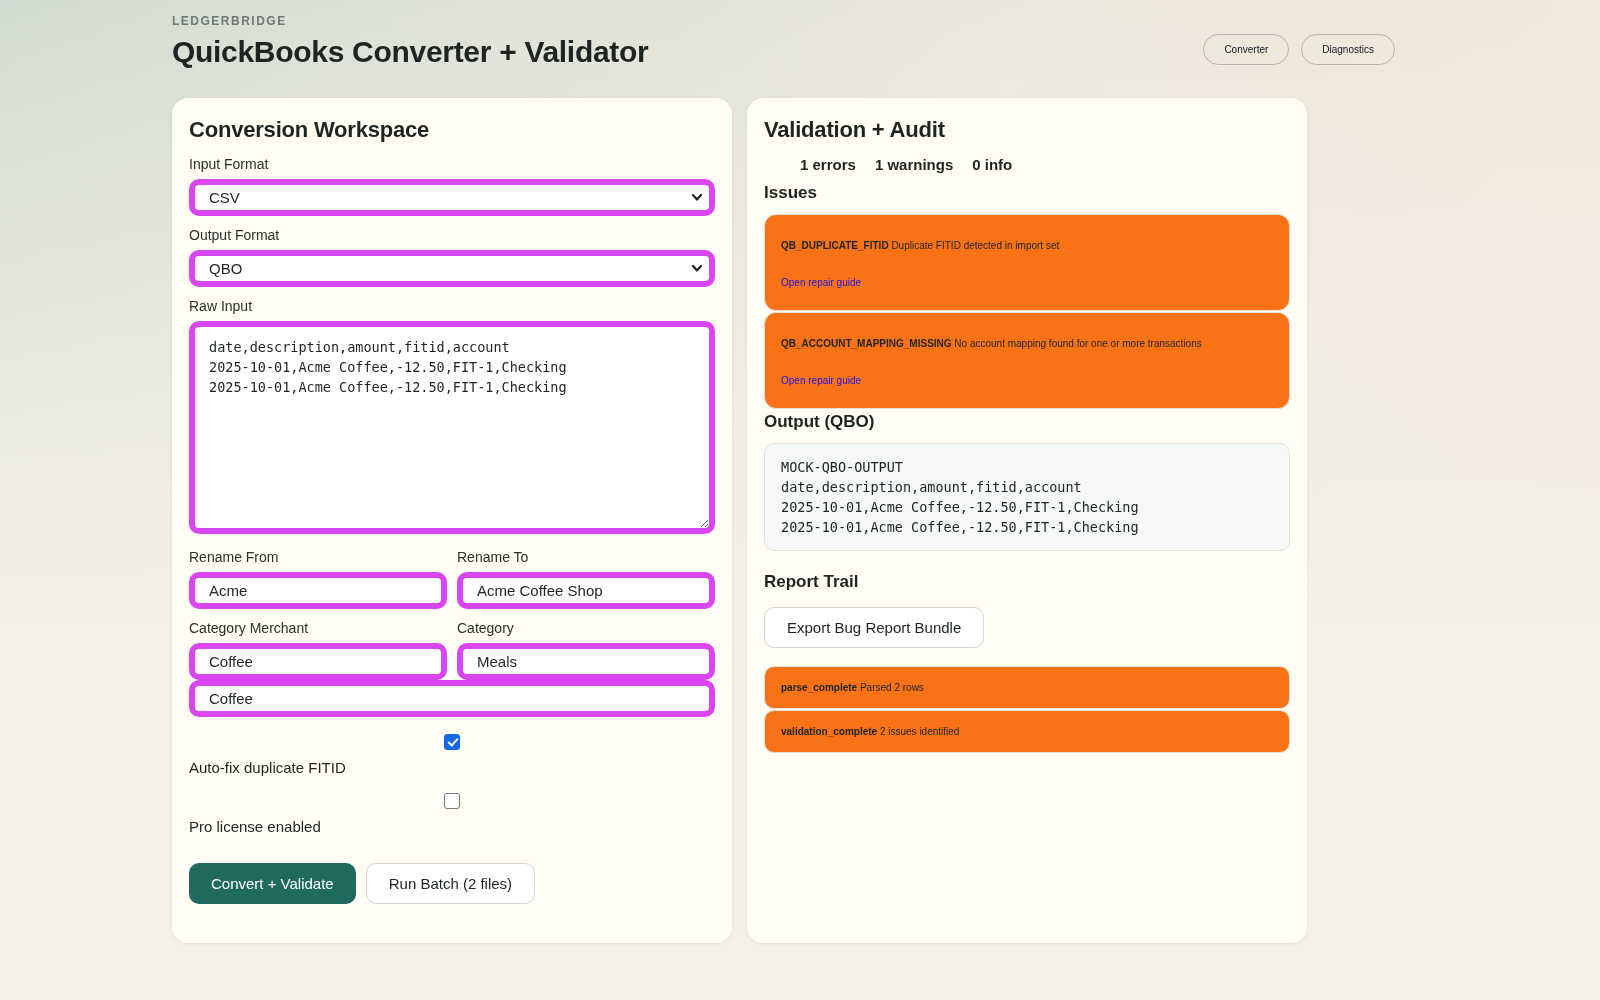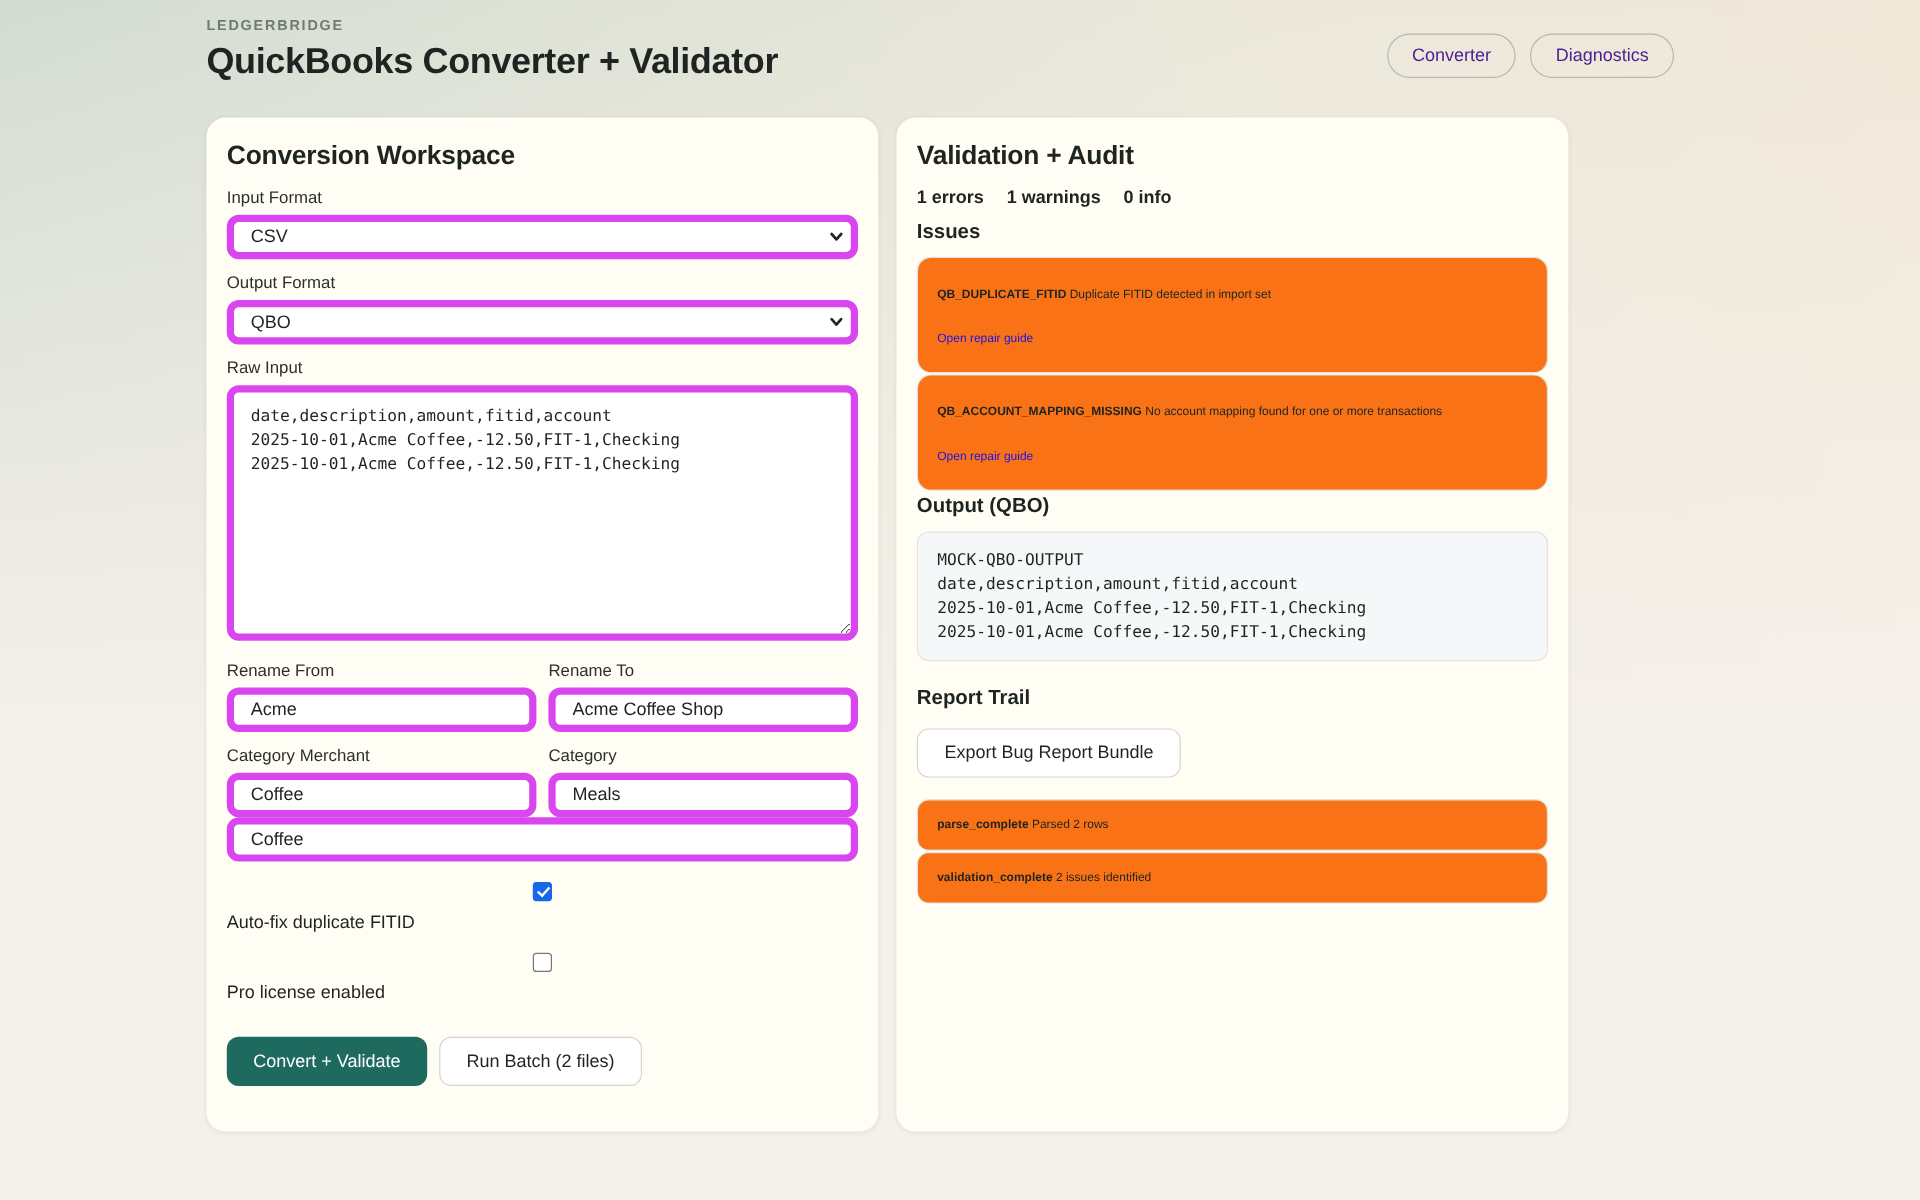--- a/index.html
+++ b/index.html
@@ -17,21 +17,21 @@
 
   
   .header { display: flex; justify-content: space-between; align-items: flex-end; }
   .kicker {
     font-size: 12px; font-weight: bold; letter-spacing: 1.5px;
     color: #6e7a73; text-transform: uppercase;
   }
   .app-title { font-size: 30px; font-weight: bold; margin-top: 7px; letter-spacing: -0.3px; }
   .nav { display: flex; gap: 12px; margin-bottom: 4px; }
   .pill-btn {
-    font-family: inherit; font-size: 15px; color: #4c1d95;
+    font-family: inherit; font-size: 10px; color: #0f172a;
     background: transparent; border: 1px solid rgba(110,125,120,0.45);
     border-radius: 999px; padding: 9px 20px; cursor: pointer;
   }
 
   
   .panels { display: flex; gap: 15px; margin-top: 29px; }
   .panel {
     width: 560px; min-height: 845px; background: #fffdf4;
     border-radius: 16px; padding: 19px 17px;
     box-shadow: 0 1px 4px rgba(60,60,40,0.08);
@@ -70,21 +70,21 @@
 
   .btn-row { display: flex; gap: 10px; margin-top: 28px; }
   .btn {
     font-family: inherit; font-size: 15px; font-weight: normal;
     border-radius: 10px; padding: 11px 22px; cursor: pointer;
   }
   .btn-primary { background: var(--accent-teal, #1e6a5e); color: #fff; border: none; }
   .btn-secondary { background: #fff; color: #1d2421; border: 1px solid #d3d5cf; }
 
   
-  .counts { display: flex; gap: 19px; font-size: 15px; font-weight: bold; margin-bottom: 10px; }
+  .counts { display: flex; gap: 19px; font-size: 15px; font-weight: bold; margin-bottom: 10px; margin-left: 36px; }
   .card {
     background: #f97316; border: 1px solid #e2e2da; border-radius: 12px;
     padding: 20px 16px 17px; margin-bottom: 1px; font-size: 10px; line-height: 21px;
   }
   .card .code { font-weight: bold; }
   .issue-link { display: inline-block; margin-top: 16px; color: var(--link-blue, #0000ee); cursor: pointer; }
   .code-block {
     background: #f5f7f8; border: 1px solid #e3e4dd; border-radius: 10px;
     padding: 13px 16px; font-family: "DejaVu Sans Mono", monospace;
     font-size: 13.5px; line-height: 20px; white-space: pre; overflow: hidden;

